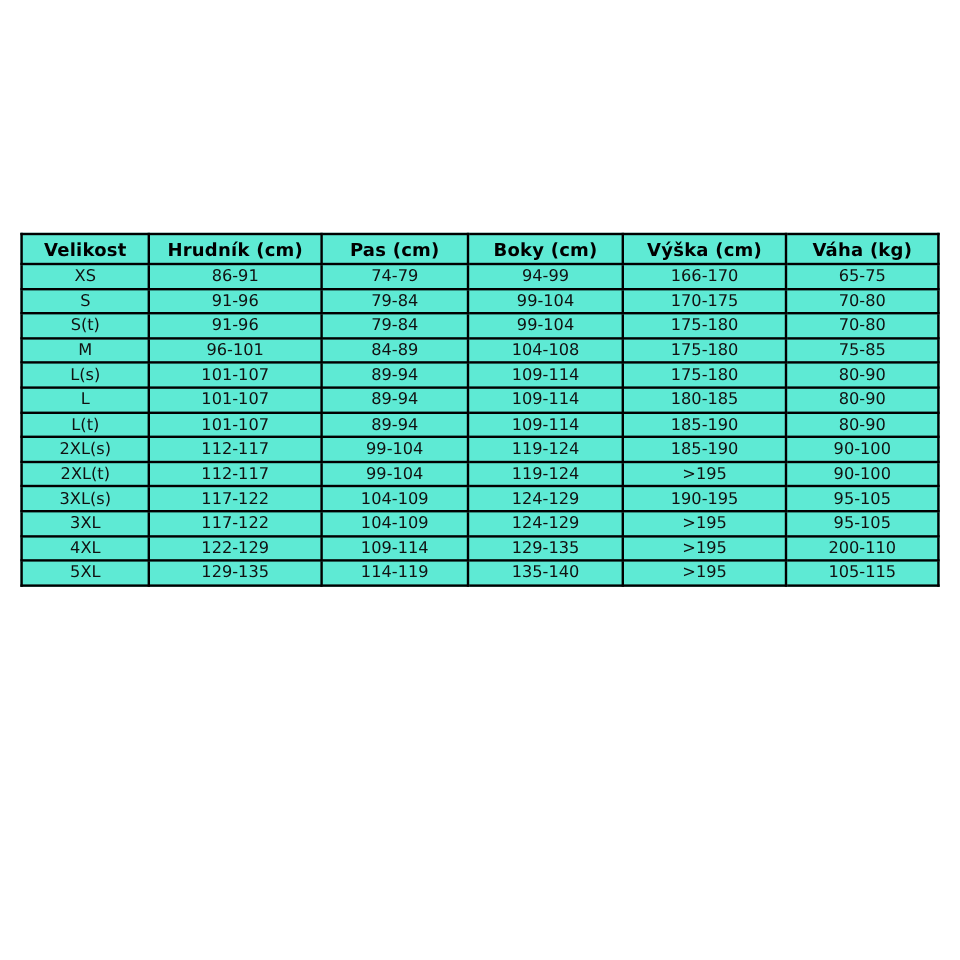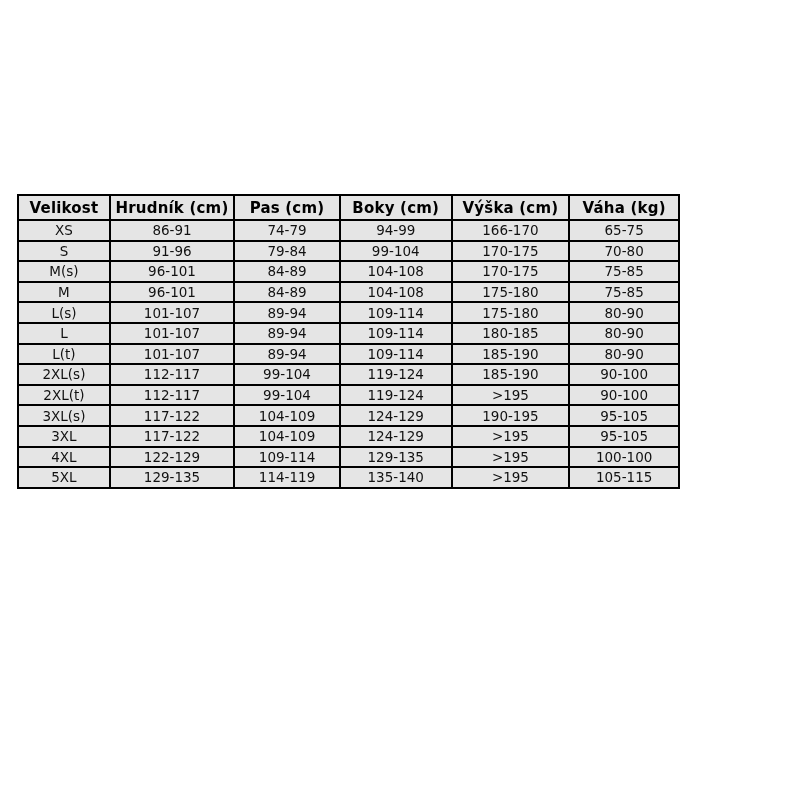--- a/index.html
+++ b/index.html
@@ -10,24 +10,24 @@
   body {
     position: relative;
     width: 800px;
     height: 800px;
     font-family: "DejaVu Sans", "Liberation Sans", sans-serif;
   }
   .size-table {
     position: absolute;
     left: 17px;
     top: 194px;
-    width: 663px;
+    width: 766px;
     border-collapse: collapse;
     table-layout: fixed;
-    background: #e5e5e5;
+    background: #5eead4;
   }
   .size-table th,
   .size-table td {
     border: 2px solid #000000;
     text-align: center;
     vertical-align: middle;
     padding: 0;
     overflow: hidden;
     white-space: nowrap;
   }
@@ -85,26 +85,26 @@
       </tr>
       <tr>
         <td>S</td>
         <td>91-96</td>
         <td>79-84</td>
         <td>99-104</td>
         <td>170-175</td>
         <td>70-80</td>
       </tr>
       <tr>
-        <td>M(s)</td>
-        <td>96-101</td>
-        <td>84-89</td>
-        <td>104-108</td>
-        <td>170-175</td>
-        <td>75-85</td>
+        <td>S(t)</td>
+        <td>91-96</td>
+        <td>79-84</td>
+        <td>99-104</td>
+        <td>175-180</td>
+        <td>70-80</td>
       </tr>
       <tr>
         <td>M</td>
         <td>96-101</td>
         <td>84-89</td>
         <td>104-108</td>
         <td>175-180</td>
         <td>75-85</td>
       </tr>
       <tr>
@@ -162,21 +162,21 @@
         <td>124-129</td>
         <td>&gt;195</td>
         <td>95-105</td>
       </tr>
       <tr>
         <td>4XL</td>
         <td>122-129</td>
         <td>109-114</td>
         <td>129-135</td>
         <td>&gt;195</td>
-        <td>100-100</td>
+        <td>200-110</td>
       </tr>
       <tr>
         <td>5XL</td>
         <td>129-135</td>
         <td>114-119</td>
         <td>135-140</td>
         <td>&gt;195</td>
         <td>105-115</td>
       </tr>
     </tbody>

